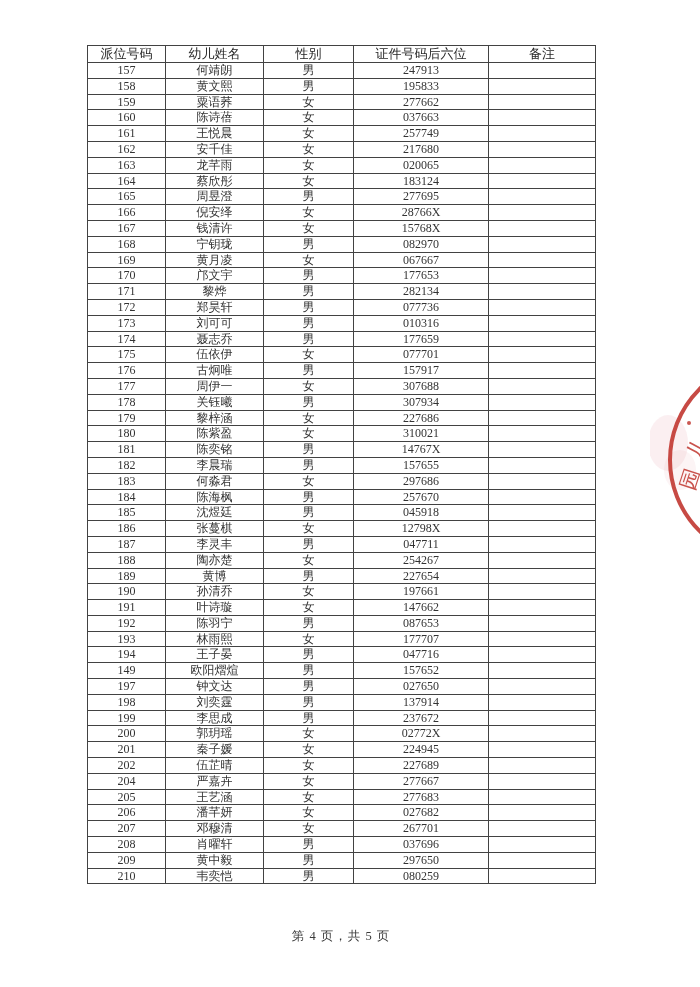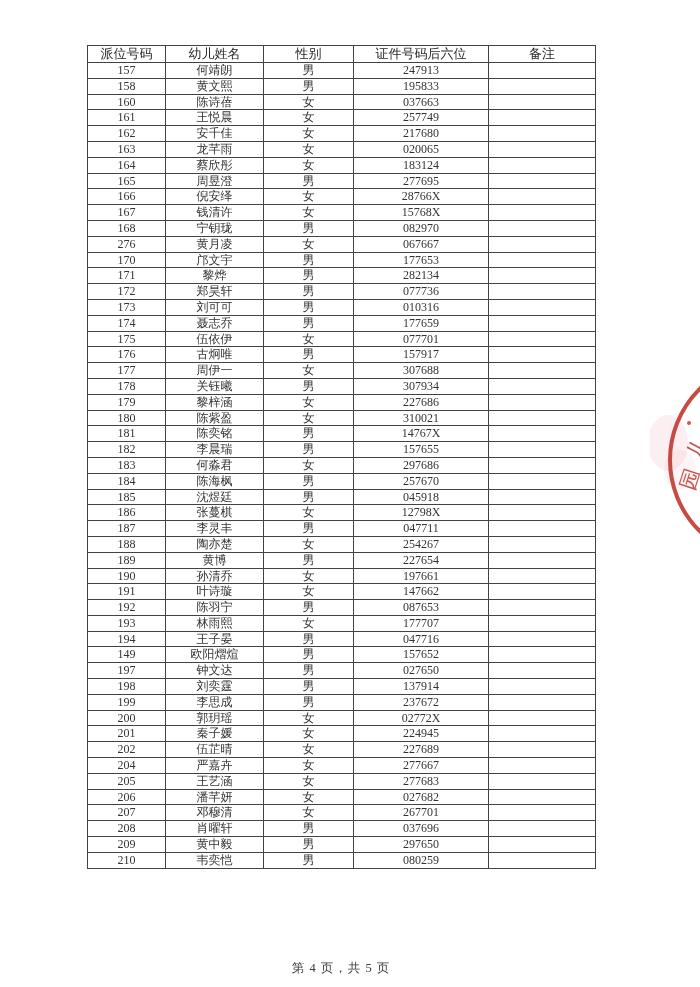--- a/index.html
+++ b/index.html
@@ -50,21 +50,20 @@
   }
   .footer {
     position: absolute;
     left: 87px;
     top: 928px;
     width: 508px;
     text-align: center;
     font-size: 12.5px;
     color: #3a3a3a;
     letter-spacing: 1px;
-    margin-top: 32px;
   }
   .seal {
     position: absolute;
     right: 0;
     top: 385px;
     width: 62px;
     height: 160px;
     overflow: hidden;
     pointer-events: none;
   }
@@ -100,20 +99,27 @@
           <td></td>
         </tr>
         <tr>
           <td>158</td>
           <td>黄文熙</td>
           <td>男</td>
           <td>195833</td>
           <td></td>
         </tr>
         <tr>
+          <td>159</td>
+          <td>粟语荞</td>
+          <td>女</td>
+          <td>277662</td>
+          <td></td>
+        </tr>
+        <tr>
           <td>160</td>
           <td>陈诗蓓</td>
           <td>女</td>
           <td>037663</td>
           <td></td>
         </tr>
         <tr>
           <td>161</td>
           <td>王悦晨</td>
           <td>女</td>
@@ -163,21 +169,21 @@
           <td></td>
         </tr>
         <tr>
           <td>168</td>
           <td>宁钥珑</td>
           <td>男</td>
           <td>082970</td>
           <td></td>
         </tr>
         <tr>
-          <td>276</td>
+          <td>169</td>
           <td>黄月凌</td>
           <td>女</td>
           <td>067667</td>
           <td></td>
         </tr>
         <tr>
           <td>170</td>
           <td>邝文宇</td>
           <td>男</td>
           <td>177653</td>

